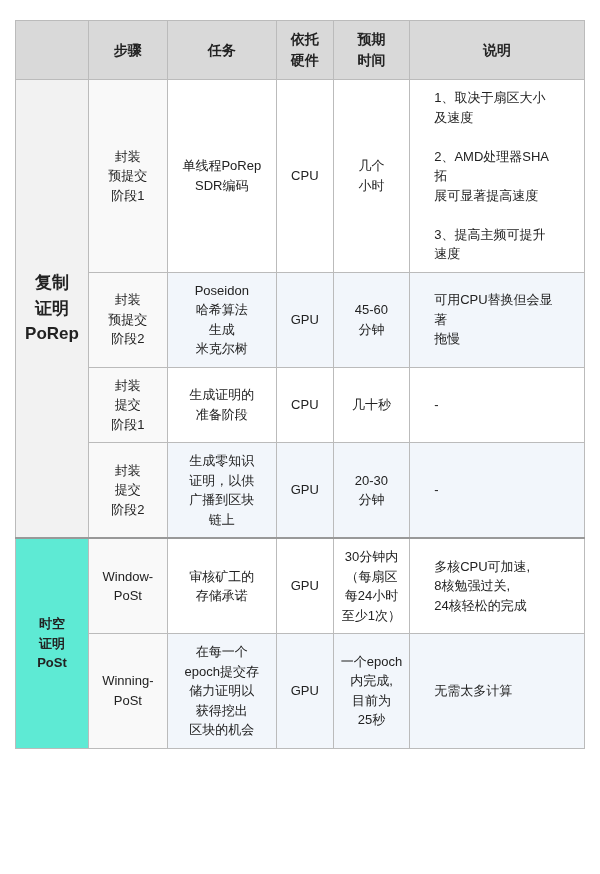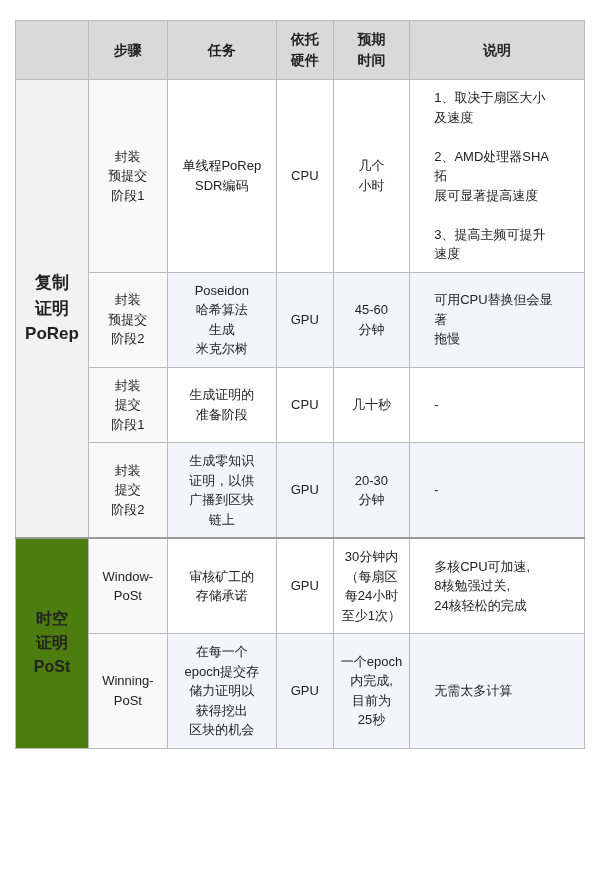--- a/index.html
+++ b/index.html
@@ -132,21 +132,21 @@
         <td class="task-cell" style="white-space: pre-line;">生成零知识
 证明，以供
 广播到区块
 链上</td>
         <td class="hw-cell">GPU</td>
         <td class="time-cell" style="white-space: pre-line;">20-30
 分钟</td>
         <td class="note-cell" style="white-space: pre-line;">-</td>
       </tr>
       <tr class="row-white section-divider">
-        <td rowspan="2" class="group-cell" style="white-space: pre-line; font-weight: bold; font-size: 16px; background: #4d7c0f;">时空
+        <td rowspan="2" class="group-cell" style="white-space: pre-line; font-weight: bold; font-size: 13px; background: #5eead4;">时空
 证明
 PoSt</td>
         <td class="step-cell" style="white-space: pre-line;">Window-
 PoSt</td>
         <td class="task-cell" style="white-space: pre-line;">审核矿工的
 存储承诺</td>
         <td class="hw-cell">GPU</td>
         <td class="time-cell" style="white-space: pre-line;">30分钟内
 （每扇区
 每24小时

